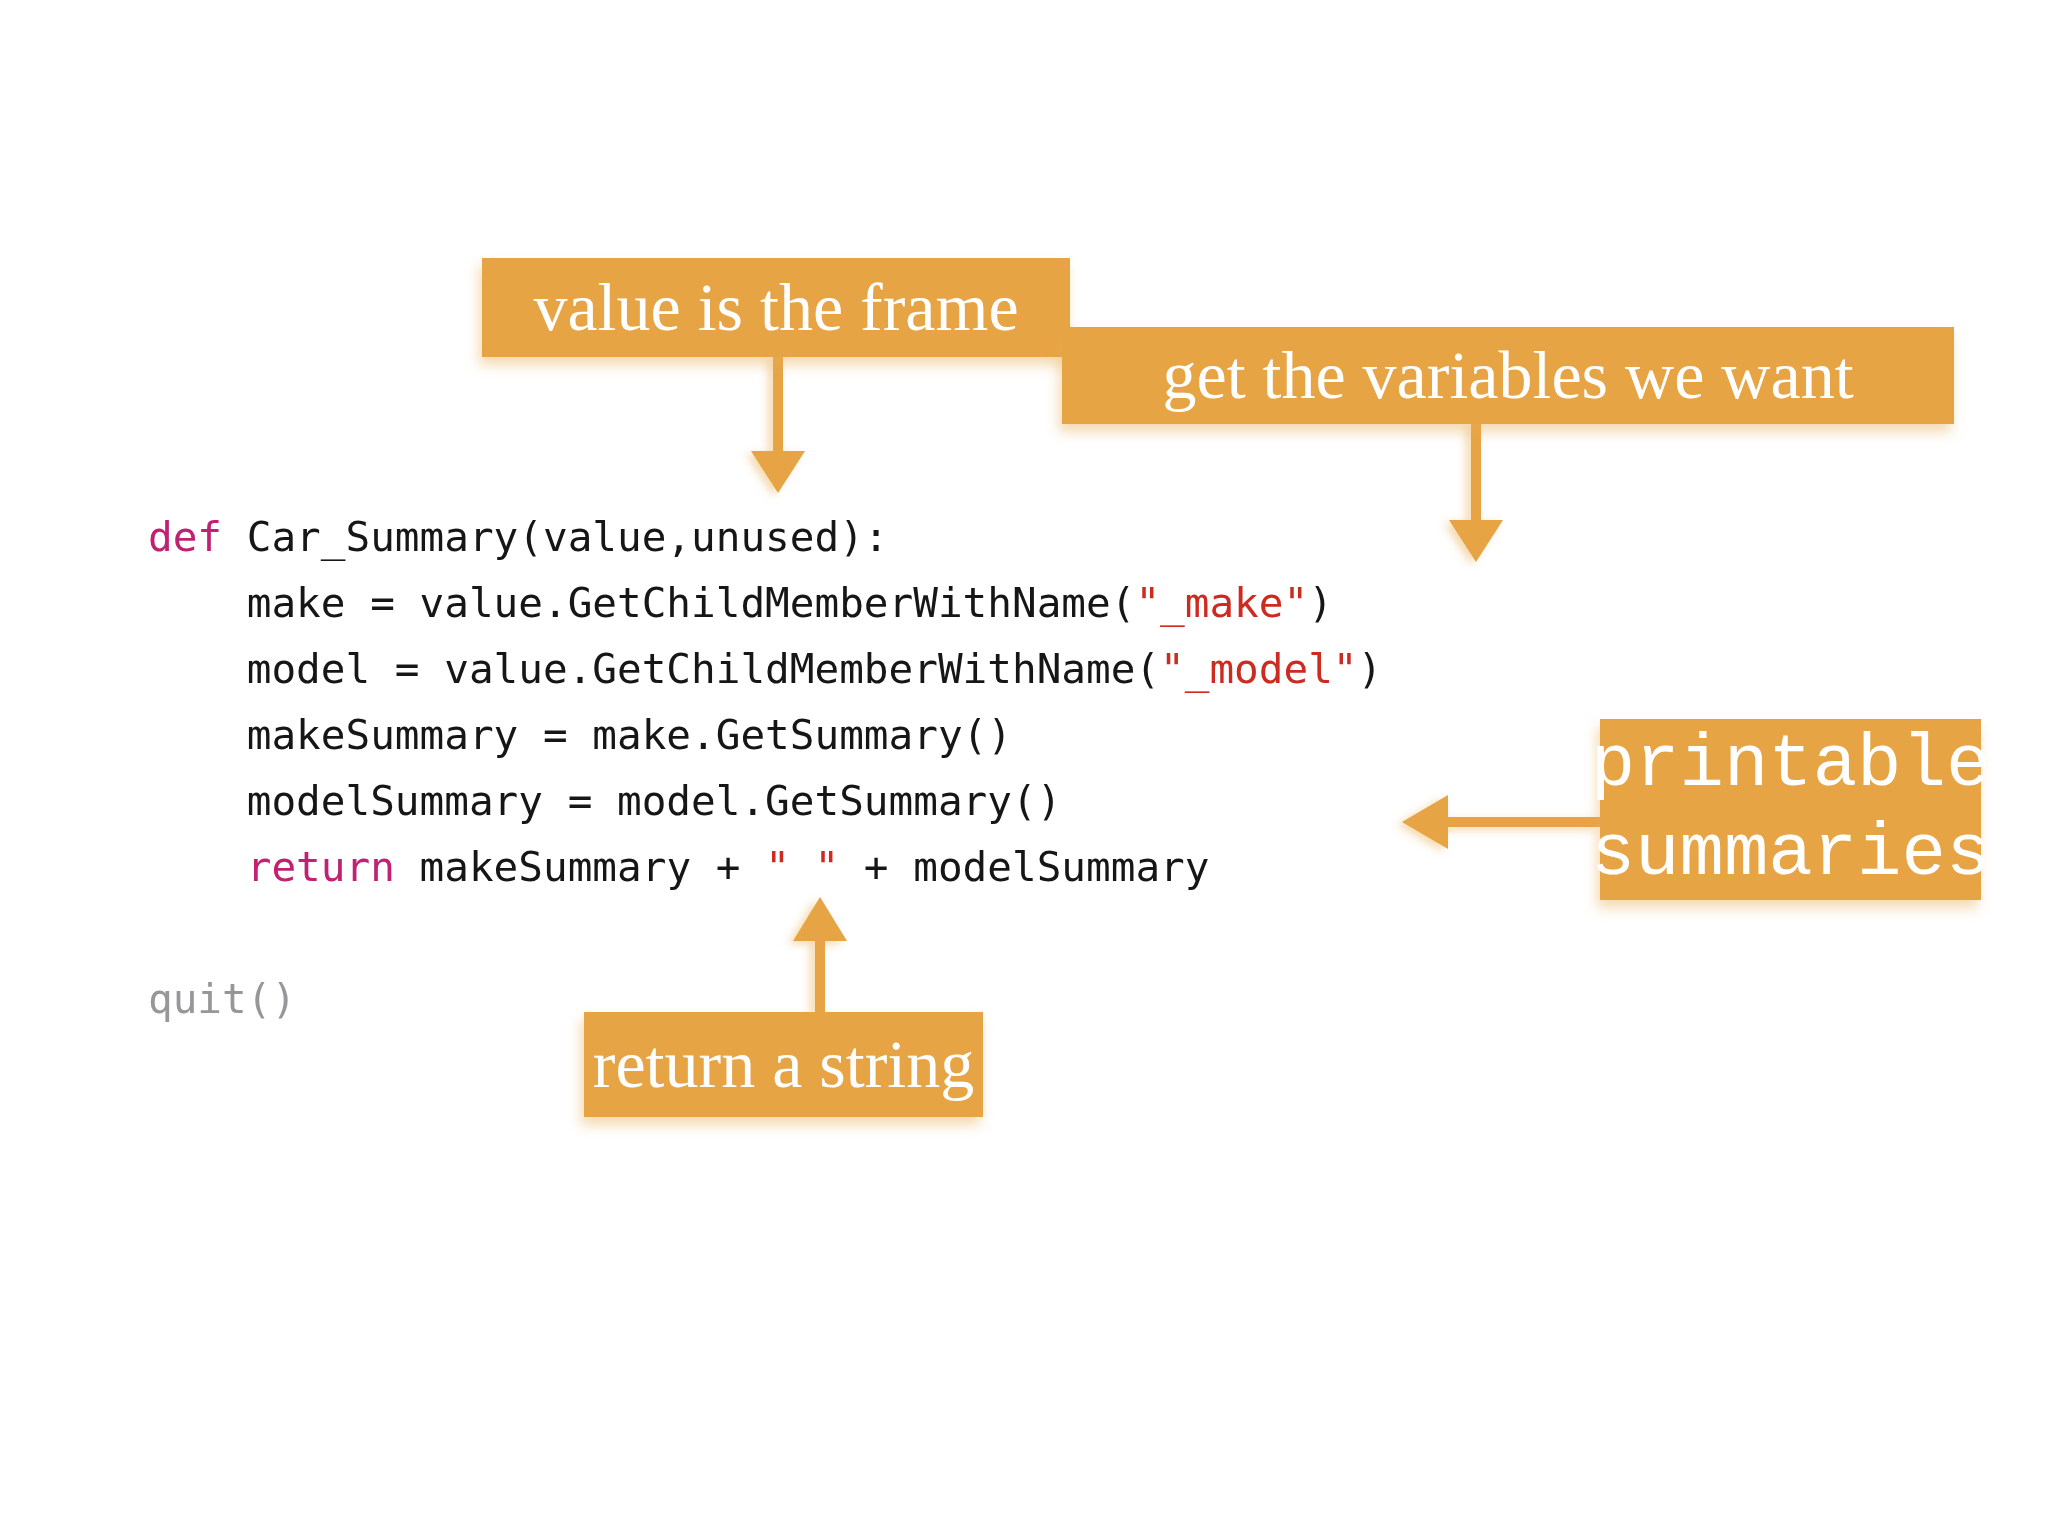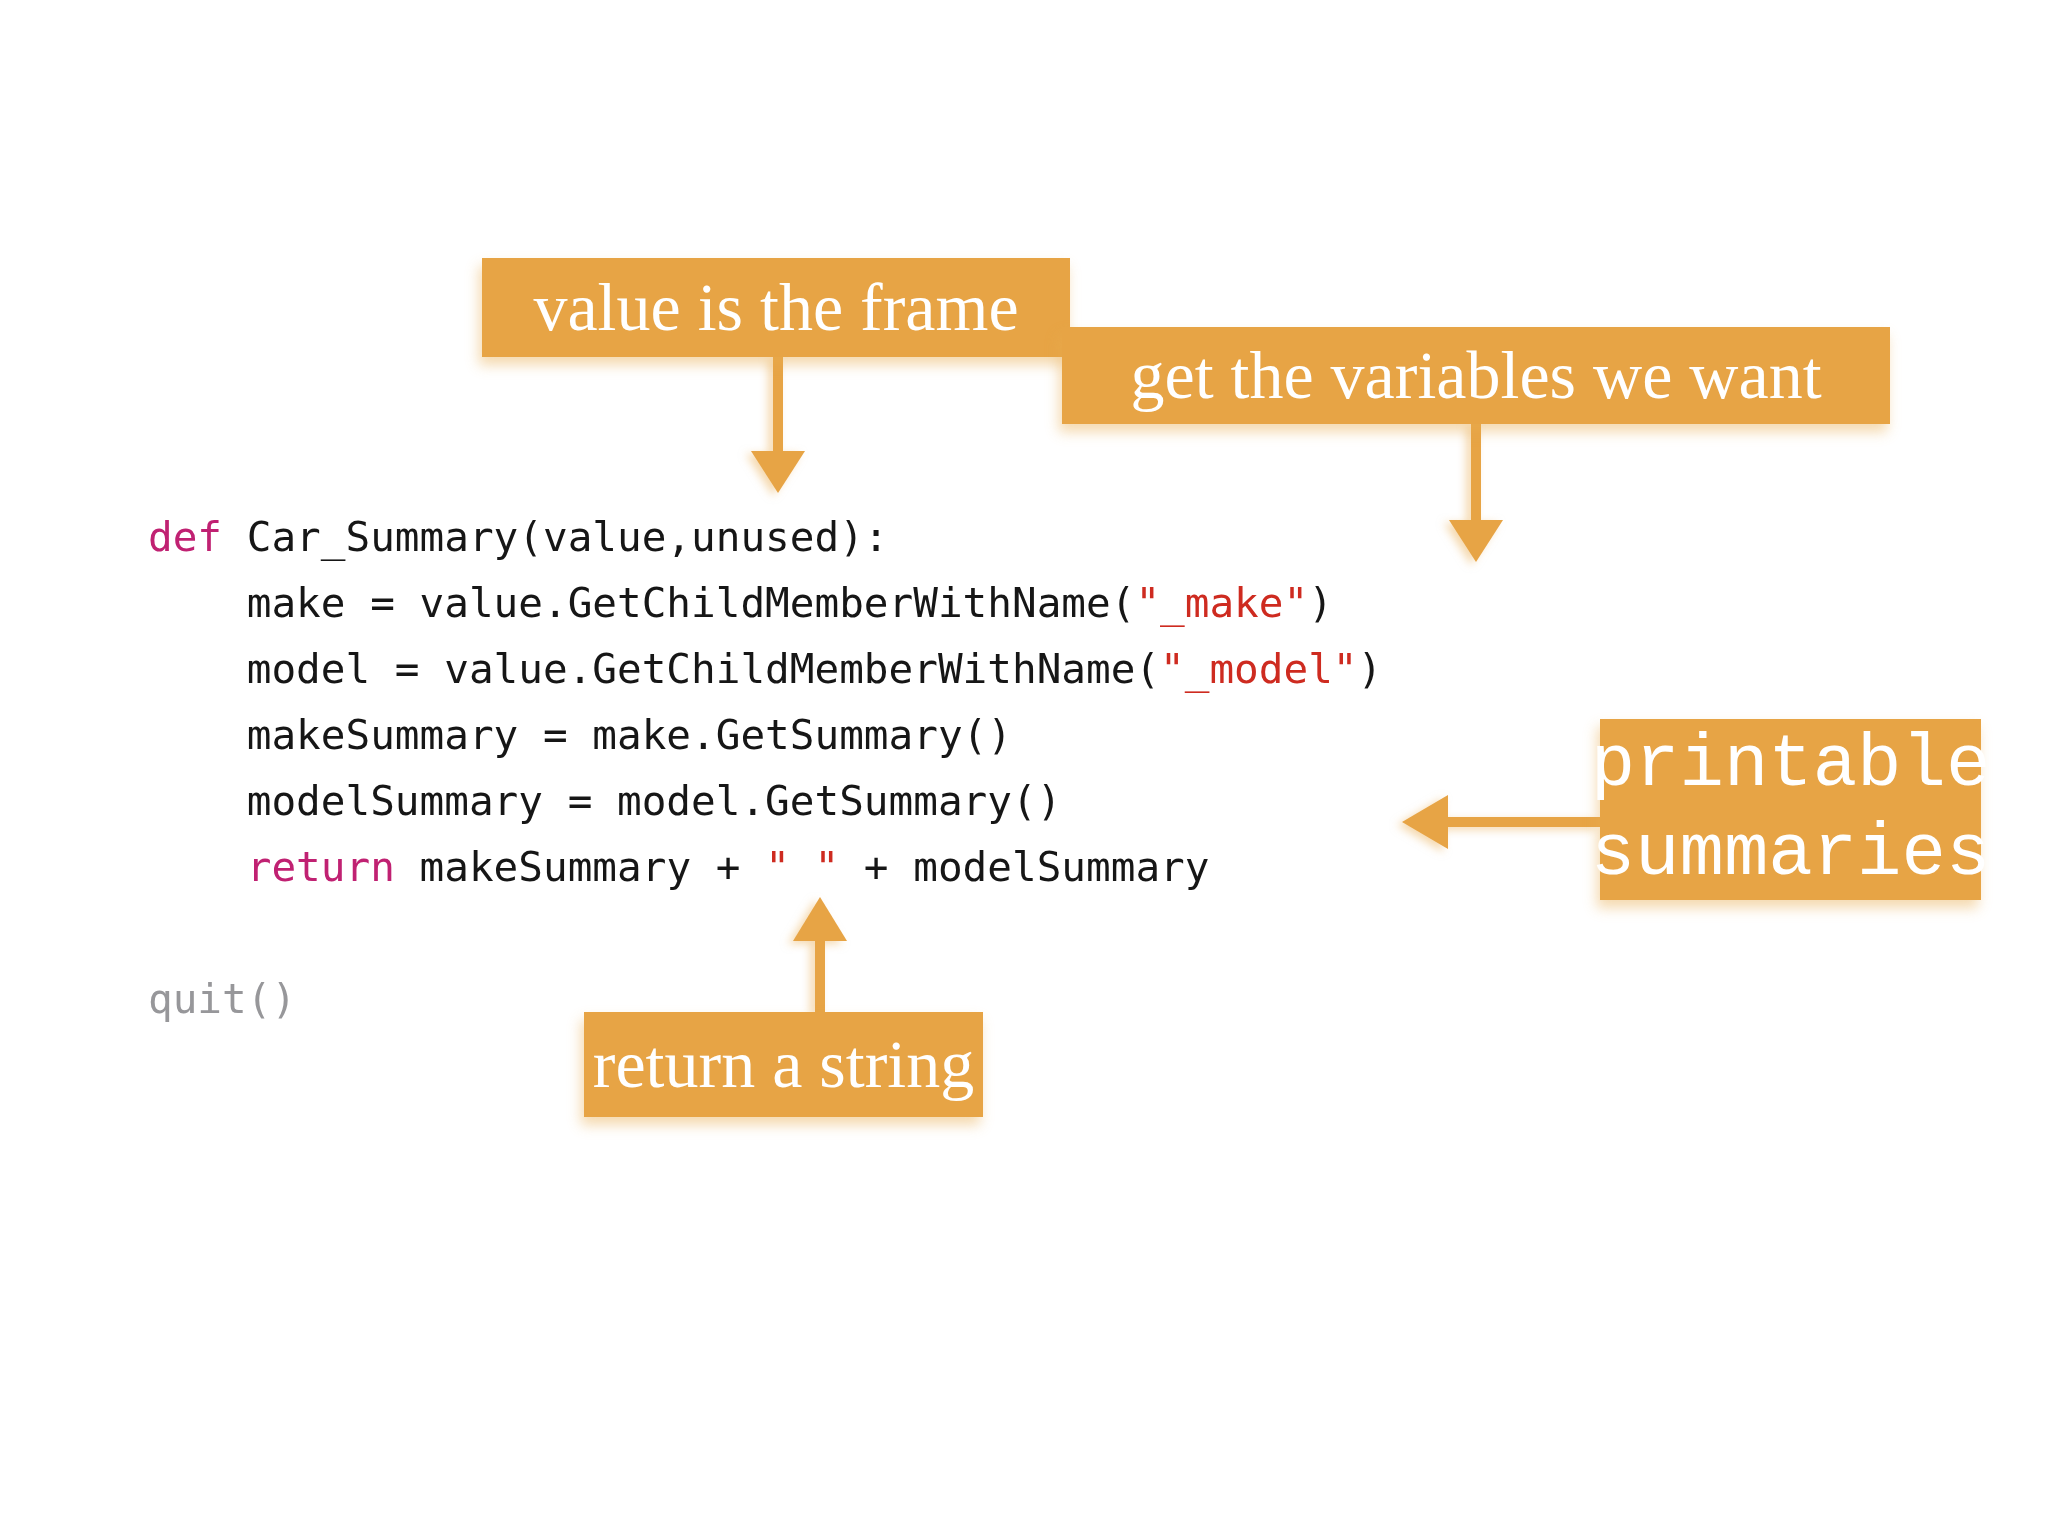--- a/index.html
+++ b/index.html
@@ -41,21 +41,21 @@
     color: var(--label-text, #ffffff);
     font-family: "Liberation Serif", "DejaVu Serif", serif;
     font-size: 68px;
     display: flex;
     align-items: center;
     justify-content: center;
     box-shadow: -3px 8px 12px rgba(233, 172, 80, 0.45);
     z-index: 3;
   }
   .callout-value-frame   { left: 482px;  top: 258px;  width: 588px; height: 99px;  }
-  .callout-get-variables { left: 1062px; top: 327px;  width: 828px; height: 97px;  }
+  .callout-get-variables { left: 1062px; top: 327px;  width: 892px; height: 97px;  }
   .callout-printable     { left: 1600px; top: 719px;  width: 381px; height: 181px;
                            flex-direction: column; font-size: 74px; line-height: 89px; font-family: Liberation Mono, monospace; }
   .callout-return-string { left: 584px;  top: 1012px; width: 399px; height: 105px; }
 
   
   .arrow {
     position: absolute;
     z-index: 2;
     filter: drop-shadow(-5px 3px 4px rgba(236, 180, 95, 0.5));
   }

